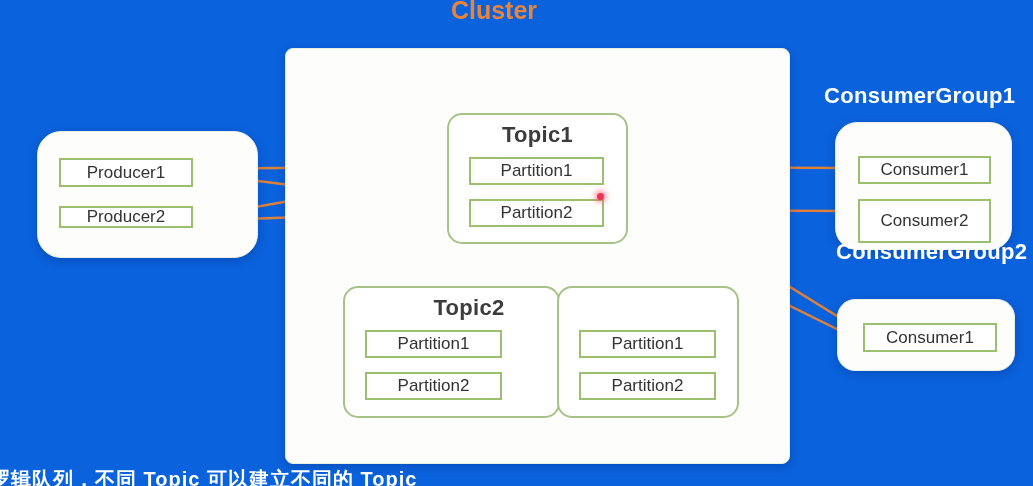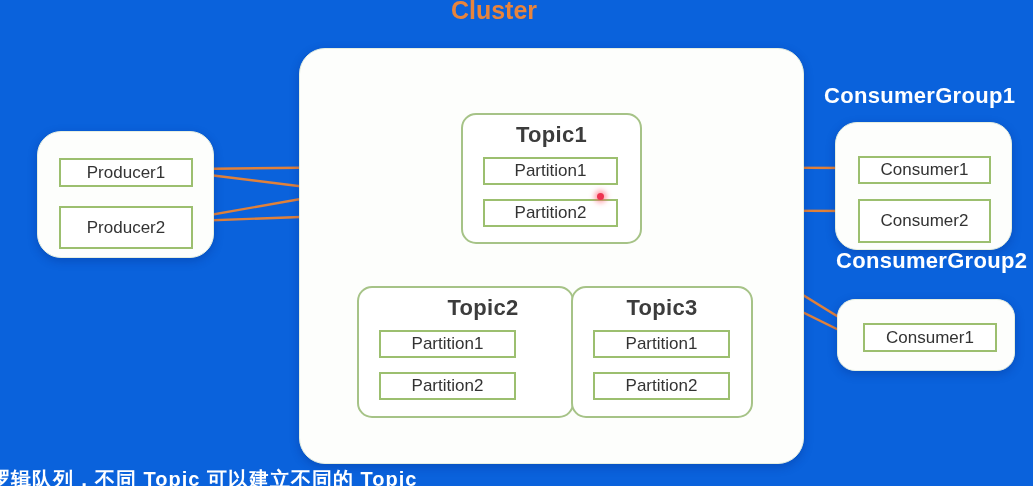--- a/index.html
+++ b/index.html
@@ -65,55 +65,54 @@
       <line x1="193" y1="218" x2="459" y2="171" class="edge-line" marker-end="url(#ah)"></line>
       <line x1="193" y1="221" x2="459" y2="211" class="edge-line" marker-end="url(#ah)"></line>
       <line x1="602" y1="167" x2="852" y2="168" class="edge-line" marker-end="url(#ah)"></line>
       <line x1="602" y1="210" x2="852" y2="211" class="edge-line" marker-end="url(#ah)"></line>
       <line x1="602" y1="171" x2="858" y2="329" class="edge-line" marker-end="url(#ah)"></line>
       <line x1="602" y1="213" x2="855" y2="338" class="edge-line" marker-end="url(#ah)"></line>
     </svg>
 
   <div class="title">Cluster</div>
 
-  <div class="wbox" style="left:37px;top:131px;width:175px;height:125px;border-radius:24px;">
+  <div class="wbox" style="left:37px;top:131px;width:175px;height:125px;border-radius:24px;padding-left:44px;">
     <div class="grect" style="left:21px;top:26px;width:134px;height:29px;">Producer1</div>
-    <div class="grect" style="left:21px;top:74px;width:134px;height:43px;">Producer2</div>
+    <div class="grect" style="left:21px;top:74px;width:134px;height:22px;">Producer2</div>
   </div>
 
-  <div class="wbox" style="left:285px;top:48px;width:503px;height:414px;border-radius:26px;margin-left:14px;">
+  <div class="wbox" style="left:285px;top:48px;width:503px;height:414px;border-radius:8px;">
 
     <div class="tbox" style="left:161px;top:64px;width:177px;height:127px;">
       <div class="ttitle">Topic1</div>
       <div class="grect" style="left:20px;top:42px;width:135px;height:28px;">Partition1</div>
       <div class="grect" style="left:20px;top:84px;width:135px;height:28px;">Partition2</div>
     </div>
 
     <div class="tbox" style="left:57px;top:237px;width:178px;height:128px;padding-left:35px;">
       <div class="ttitle">Topic2</div>
       <div class="grect" style="left:20px;top:42px;width:137px;height:28px;">Partition1</div>
       <div class="grect" style="left:20px;top:84px;width:137px;height:28px;">Partition2</div>
     </div>
 
     <div class="tbox" style="left:271px;top:237px;width:178px;height:128px;">
-      <div class="ttitle">Topic3</div>
       <div class="grect" style="left:20px;top:42px;width:137px;height:28px;">Partition1</div>
       <div class="grect" style="left:20px;top:84px;width:137px;height:28px;">Partition2</div>
     </div>
   </div>
 
   <div class="reddot"></div>
 
   <div class="glabel" style="left:824px;top:83px;width:177px;">ConsumerGroup1</div>
   <div class="wbox" style="left:835px;top:122px;width:175px;height:126px;border-radius:22px;">
     <div class="grect" style="left:22px;top:33px;width:133px;height:28px;">Consumer1</div>
     <div class="grect" style="left:22px;top:76px;width:133px;height:44px;">Consumer2</div>
   </div>
 
-  <div class="glabel" style="left:836px;top:248px;width:177px;">ConsumerGroup2</div>
+  <div class="glabel" style="left:836px;top:239px;width:177px;">ConsumerGroup2</div>
   <div class="wbox" style="left:837px;top:299px;width:176px;height:70px;border-radius:18px;">
     <div class="grect" style="left:25px;top:23px;width:134px;height:29px;">Consumer1</div>
   </div>
 
   <div class="caption">逻辑队列，不同 Topic 可以建立不同的 Topic</div>
 
 
 </div>
 
 </body></html>

